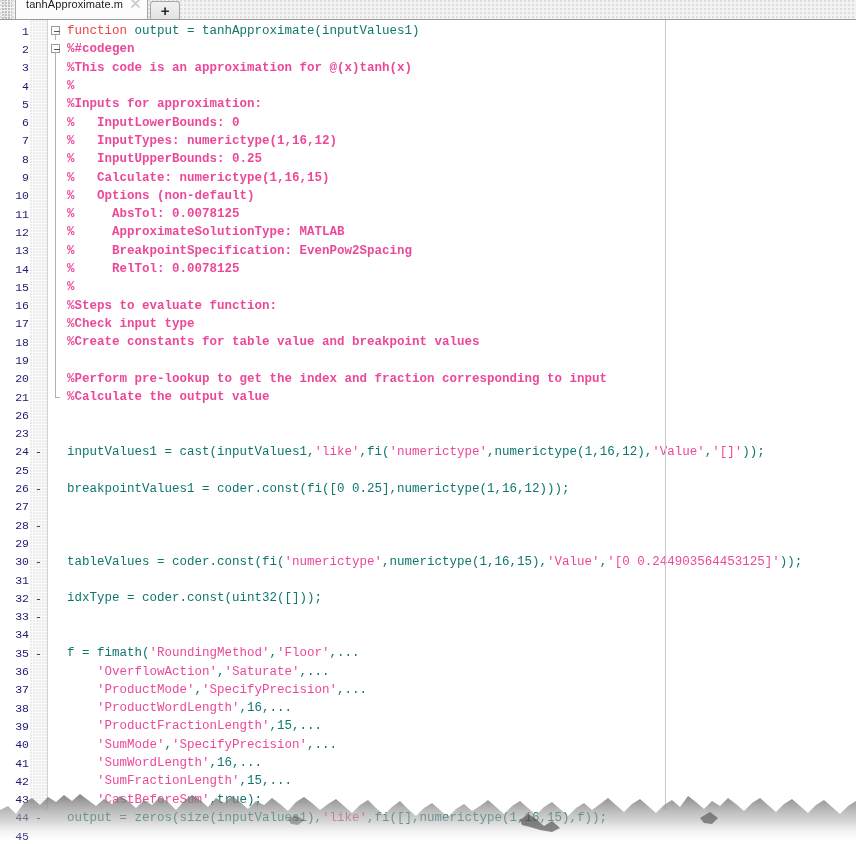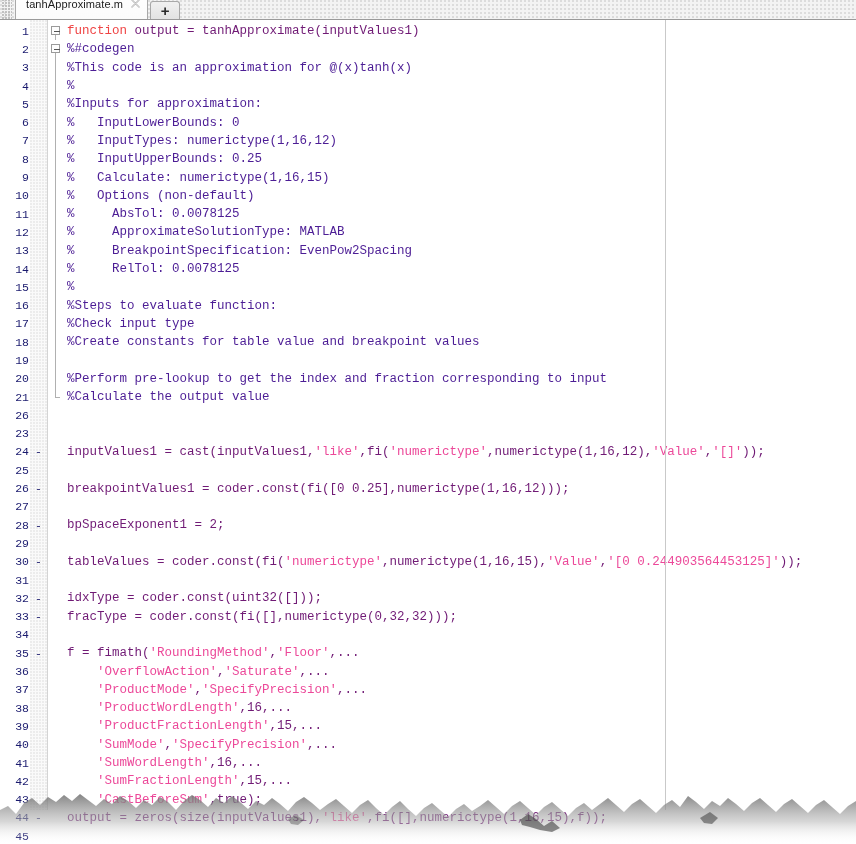--- a/index.html
+++ b/index.html
@@ -205,23 +205,23 @@
     left: 8px; top: 9px;
     width: 5px; height: 1px;
     background: #b0b0b0;
   }
   .code {
     flex: 1 1 auto;
     color: #000000;
     padding-left: 2px;
   }
   .kw      { color: #ef4444; }
-  .cmt     { color: #4c1d95; }
+  .cmt     { color: #ec4899; font-weight: bold; }
   .str     { color: #ec4899; }
-  .plain   { color: #701a75; }
+  .plain   { color: #0f766e; }
 
   
   .torn {
     position: absolute;
     left: 0;
     bottom: 0;
     width: 856px;
     height: 56px;
     overflow: hidden;
     z-index: 6;
@@ -281,26 +281,26 @@
           <div class="row"><div class="lineno">18</div><div class="exec"></div><div class="fold"><div class="fold-bar"></div></div><div class="code"><span class="cmt">%Create constants for table value and breakpoint values</span></div></div>
           <div class="row"><div class="lineno">19</div><div class="exec"></div><div class="fold"><div class="fold-bar"></div></div></div>
           <div class="row"><div class="lineno">20</div><div class="exec"></div><div class="fold"><div class="fold-bar"></div></div><div class="code"><span class="cmt">%Perform pre-lookup to get the index and fraction corresponding to input</span></div></div>
           <div class="row"><div class="lineno">21</div><div class="exec"></div><div class="fold fold-end"><div class="fold-bar" style="height: 9px;"></div></div><div class="code"><span class="cmt">%Calculate the output value</span></div></div>
           <div class="row"><div class="lineno">26</div><div class="exec"></div><div class="fold"></div><div class="code"></div></div>
           <div class="row"><div class="lineno">23</div><div class="exec"></div><div class="fold"></div><div class="code"></div></div>
           <div class="row"><div class="lineno">24</div><div class="exec">-</div><div class="fold"></div><div class="code"><span class="plain">inputValues1 = cast(inputValues1,</span><span class="str">'like'</span><span class="plain">,fi(</span><span class="str">'numerictype'</span><span class="plain">,numerictype(1,16,12),</span><span class="str">'Value'</span><span class="plain">,</span><span class="str">'[]'</span><span class="plain">));</span></div></div>
           <div class="row"><div class="lineno">25</div><div class="exec"></div><div class="fold"></div><div class="code"></div></div>
           <div class="row"><div class="lineno">26</div><div class="exec">-</div><div class="fold"></div><div class="code"><span class="plain">breakpointValues1 = coder.const(fi([0 0.25],numerictype(1,16,12)));</span></div></div>
           <div class="row"><div class="lineno">27</div><div class="exec"></div><div class="fold"></div><div class="code"></div></div>
-          <div class="row"><div class="lineno">28</div><div class="exec">-</div><div class="fold"></div><div class="code"><span class="plain">bpSpaceExponent1 = 2;</span></div></div>
+          <div class="row"><div class="lineno">28</div><div class="exec">-</div><div class="fold"></div></div>
           <div class="row"><div class="lineno">29</div><div class="exec"></div><div class="fold"></div><div class="code"></div></div>
           <div class="row"><div class="lineno">30</div><div class="exec">-</div><div class="fold"></div><div class="code"><span class="plain">tableValues = coder.const(fi(</span><span class="str">'numerictype'</span><span class="plain">,numerictype(1,16,15),</span><span class="str">'Value'</span><span class="plain">,</span><span class="str">'[0 0.244903564453125]'</span><span class="plain">));</span></div></div>
           <div class="row"><div class="lineno">31</div><div class="exec"></div><div class="fold"></div><div class="code"></div></div>
           <div class="row"><div class="lineno">32</div><div class="exec">-</div><div class="fold"></div><div class="code"><span class="plain">idxType = coder.const(uint32([]));</span></div></div>
-          <div class="row"><div class="lineno">33</div><div class="exec">-</div><div class="fold"></div><div class="code"><span class="plain">fracType = coder.const(fi([],numerictype(0,32,32)));</span></div></div>
+          <div class="row"><div class="lineno">33</div><div class="exec">-</div><div class="fold"></div></div>
           <div class="row"><div class="lineno">34</div><div class="exec"></div><div class="fold"></div><div class="code"></div></div>
           <div class="row"><div class="lineno">35</div><div class="exec">-</div><div class="fold"></div><div class="code"><span class="plain">f = fimath(</span><span class="str">'RoundingMethod'</span><span class="plain">,</span><span class="str">'Floor'</span><span class="plain">,...</span></div></div>
           <div class="row"><div class="lineno">36</div><div class="exec"></div><div class="fold"></div><div class="code"><span class="plain">    </span><span class="str">'OverflowAction'</span><span class="plain">,</span><span class="str">'Saturate'</span><span class="plain">,...</span></div></div>
           <div class="row"><div class="lineno">37</div><div class="exec"></div><div class="fold"></div><div class="code"><span class="plain">    </span><span class="str">'ProductMode'</span><span class="plain">,</span><span class="str">'SpecifyPrecision'</span><span class="plain">,...</span></div></div>
           <div class="row"><div class="lineno">38</div><div class="exec"></div><div class="fold"></div><div class="code"><span class="plain">    </span><span class="str">'ProductWordLength'</span><span class="plain">,16,...</span></div></div>
           <div class="row"><div class="lineno">39</div><div class="exec"></div><div class="fold"></div><div class="code"><span class="plain">    </span><span class="str">'ProductFractionLength'</span><span class="plain">,15,...</span></div></div>
           <div class="row"><div class="lineno">40</div><div class="exec"></div><div class="fold"></div><div class="code"><span class="plain">    </span><span class="str">'SumMode'</span><span class="plain">,</span><span class="str">'SpecifyPrecision'</span><span class="plain">,...</span></div></div>
           <div class="row"><div class="lineno">41</div><div class="exec"></div><div class="fold"></div><div class="code"><span class="plain">    </span><span class="str">'SumWordLength'</span><span class="plain">,16,...</span></div></div>
           <div class="row"><div class="lineno">42</div><div class="exec"></div><div class="fold"></div><div class="code"><span class="plain">    </span><span class="str">'SumFractionLength'</span><span class="plain">,15,...</span></div></div>
           <div class="row"><div class="lineno">43</div><div class="exec"></div><div class="fold"></div><div class="code"><span class="plain">    </span><span class="str">'CastBeforeSum'</span><span class="plain">,true);</span></div></div>

